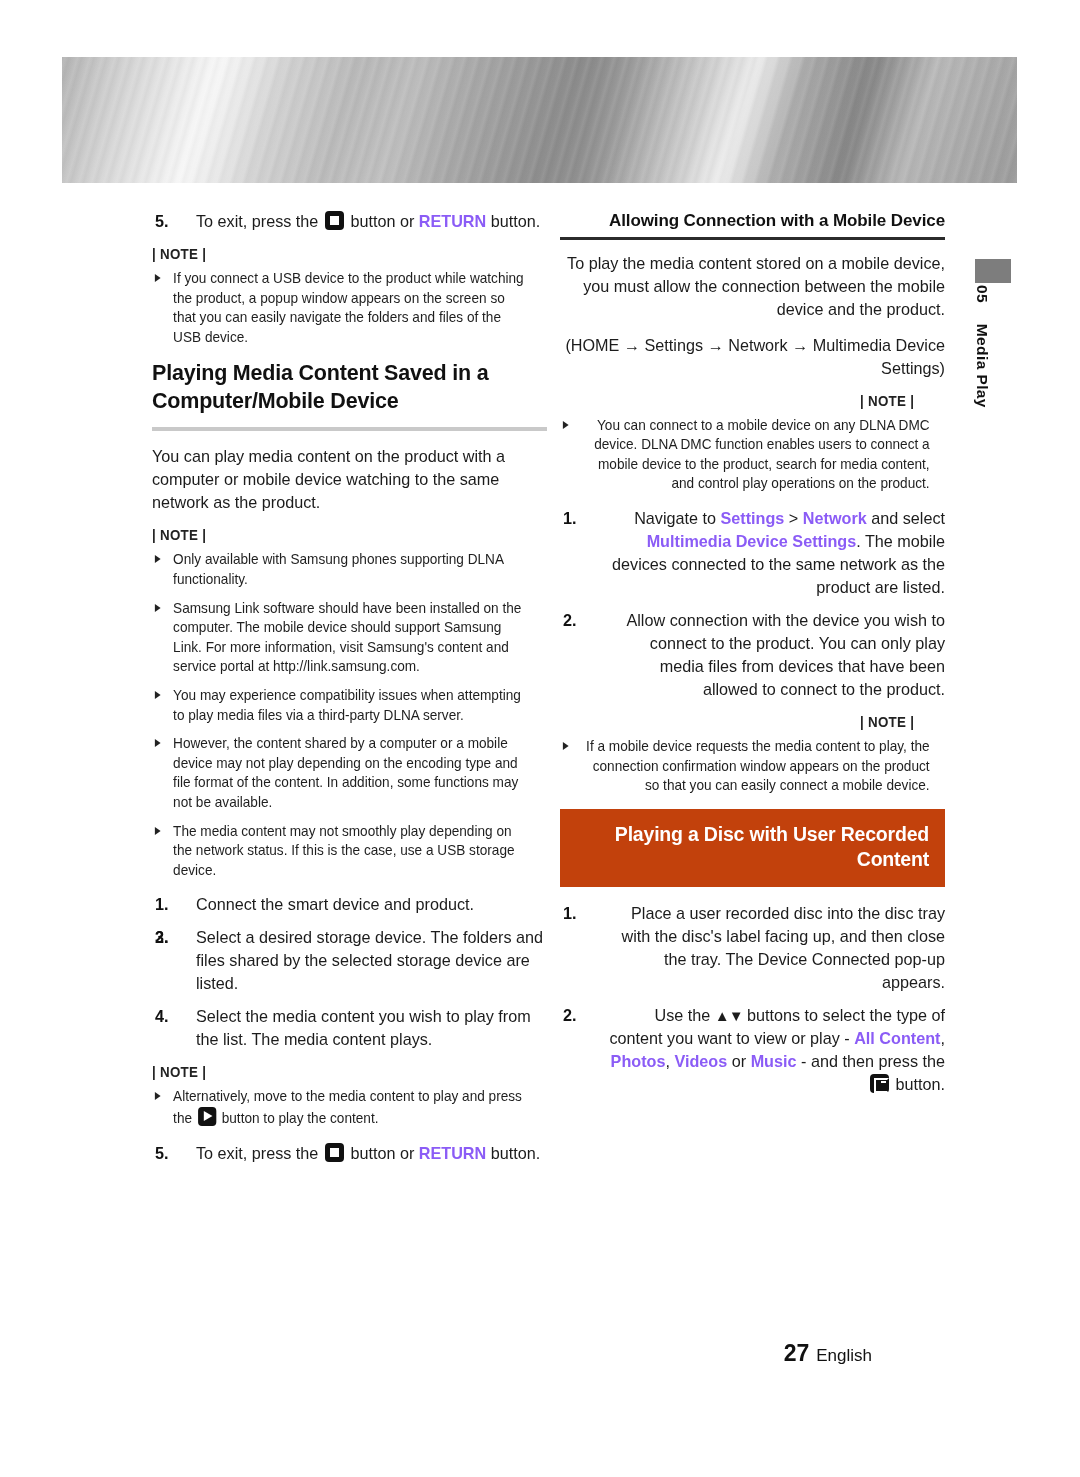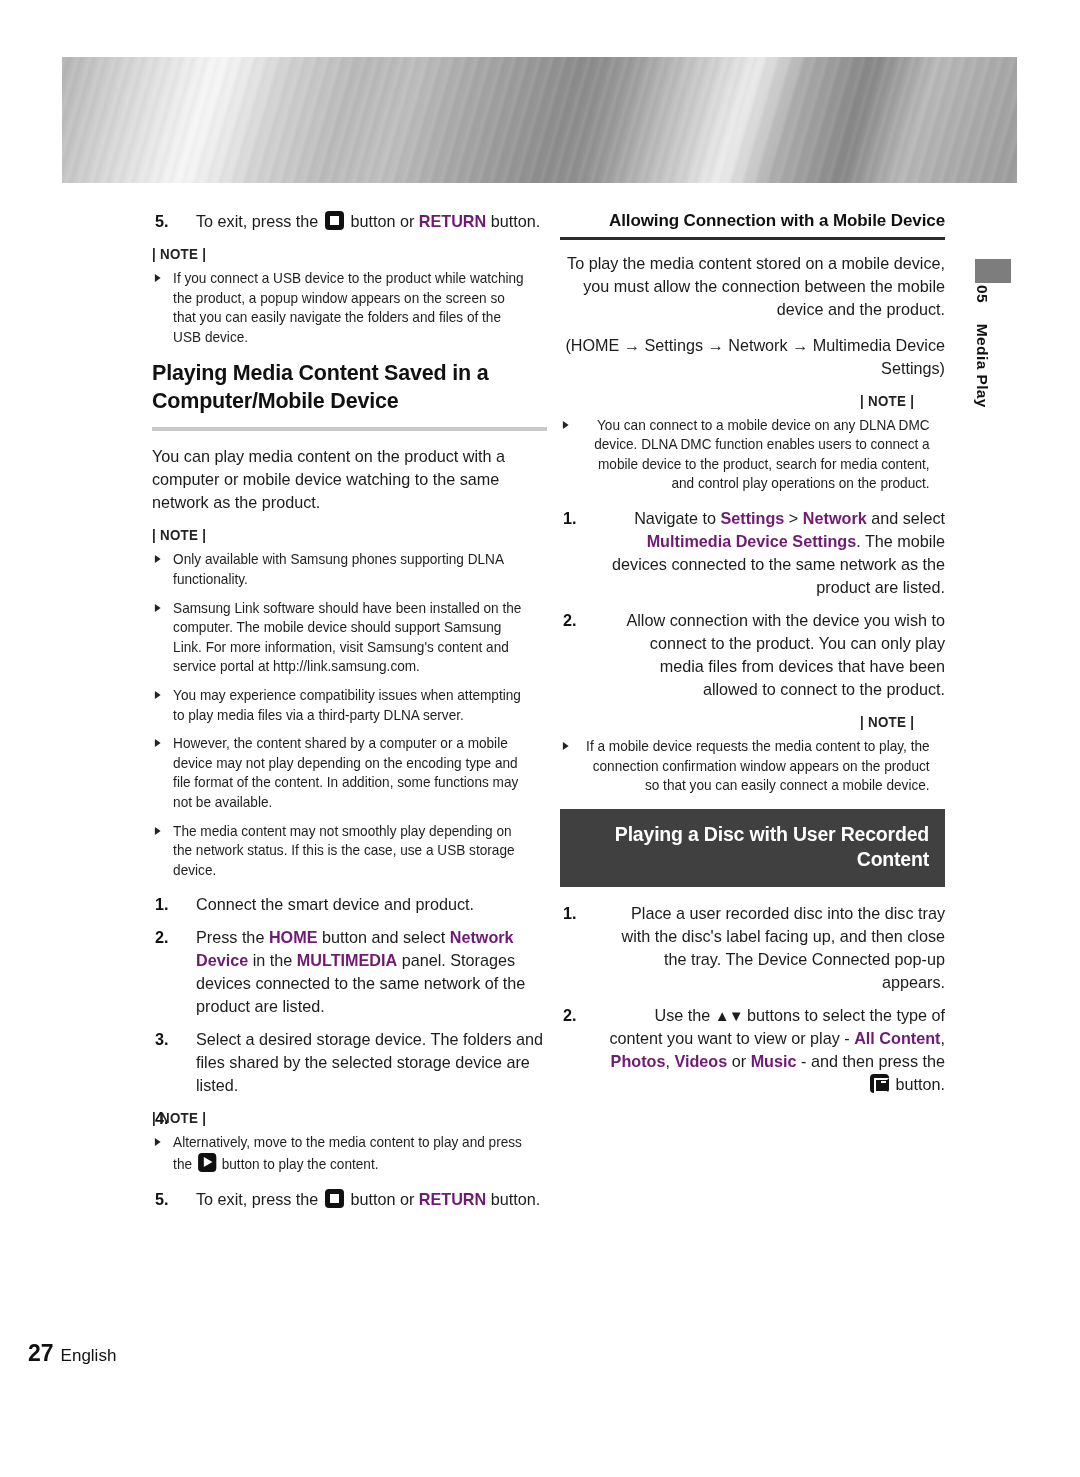--- a/index.html
+++ b/index.html
@@ -62,21 +62,21 @@
   }
   .rule-gray { height: 4px; background: #c9c9c9; margin: 7px 0 14px 0; }
 
   .h-sub {
     font-size: 17px; font-weight: bold; line-height: 1.3;
     color: #111; letter-spacing: -0.1px; margin: 0;
   }
   .rule-dark { height: 2.5px; background: #2b2b2b; margin: 5px 0 12px 0; }
 
   .h-bar {
-    background: #404040; color: #ffffff;
+    background: #c2410c; color: #ffffff;
     font-size: 19.5px; font-weight: bold; line-height: 1.3;
     padding: 13px 16px 15px 16px;
     letter-spacing: -0.2px;
     margin: 0 0 15px 0;
   }
 
   p.body {
     font-size: 16.2px; line-height: 1.42;
     margin: 0 0 13px 0; color: #1c1c1c;
   }
@@ -114,21 +114,21 @@
     font-size: 16.2px; line-height: 1.42;
     padding-left: 44px; margin-bottom: 10px;
     color: #1c1c1c;
   }
   ol.steps li:last-child { margin-bottom: 0; }
   ol.steps li .num {
     position: absolute; left: 3px; top: 0;
     font-weight: bold; font-size: 16.2px; color: #111;
   }
 
-  b, strong { font-weight: bold; color: #701a75; }
+  b, strong { font-weight: bold; color: #8b5cf6; }
 
   
   .key {
     display: inline-block;
     width: 19px; height: 19px;
     background: #111; border-radius: 4px;
     position: relative;
     vertical-align: -3px;
     margin: 0 2px;
   }
@@ -169,22 +169,21 @@
     writing-mode: vertical-rl;
     font-size: 15.5px; font-weight: bold;
     color: #111; letter-spacing: 0.4px;
     white-space: nowrap;
   }
   .tab-text .chnum { margin-bottom: 16px; display: inline-block; }
 
   
   .footer {
     position: absolute; left: 0; top: 1340px; width: 872px;
-    text-align: left;
-    margin-left: 28px;
+    text-align: right;
   }
   .footer .pg { font-size: 23px; font-weight: bold; color: #111; }
   .footer .lang { font-size: 17px; color: #111; margin-left: 7px; }
 </style>
 </head>
 <body>
 
 <div class="page">
 
   <div class="banner">
@@ -226,28 +225,28 @@
       <li><span class="tri"></span><span>The media content may not smoothly play depending on the network status. If this is the case, use a USB storage device.</span></li>
     </ul>
 
     <ol class="steps">
       <li>
         <span class="num">1.</span>
         <span>Connect the smart device and product.</span>
       </li>
       <li>
         <span class="num">2.</span>
-        <span>Press the <b>HOME</b> button and select <b>Network Device</b> in the <b>MULTIMEDIA</b> panel. Storages devices connected to the same network of the product are listed.</span>
       </li>
       <li>
         <span class="num">3.</span>
         <span>Select a desired storage device. The folders and files shared by the selected storage device are listed.</span>
       </li>
       <li>
         <span class="num">4.</span>
+        <span>Select the media content you wish to play from the list. The media content plays.</span>
       </li>
     </ol>
 
     <div class="note-hd">| NOTE |</div>
     <ul class="notes">
       <li>
         <span class="tri"></span>
         <span>Alternatively, move to the media content to play and press the <span class="key play"></span> button to play the content.</span>
       </li>
     </ul>

